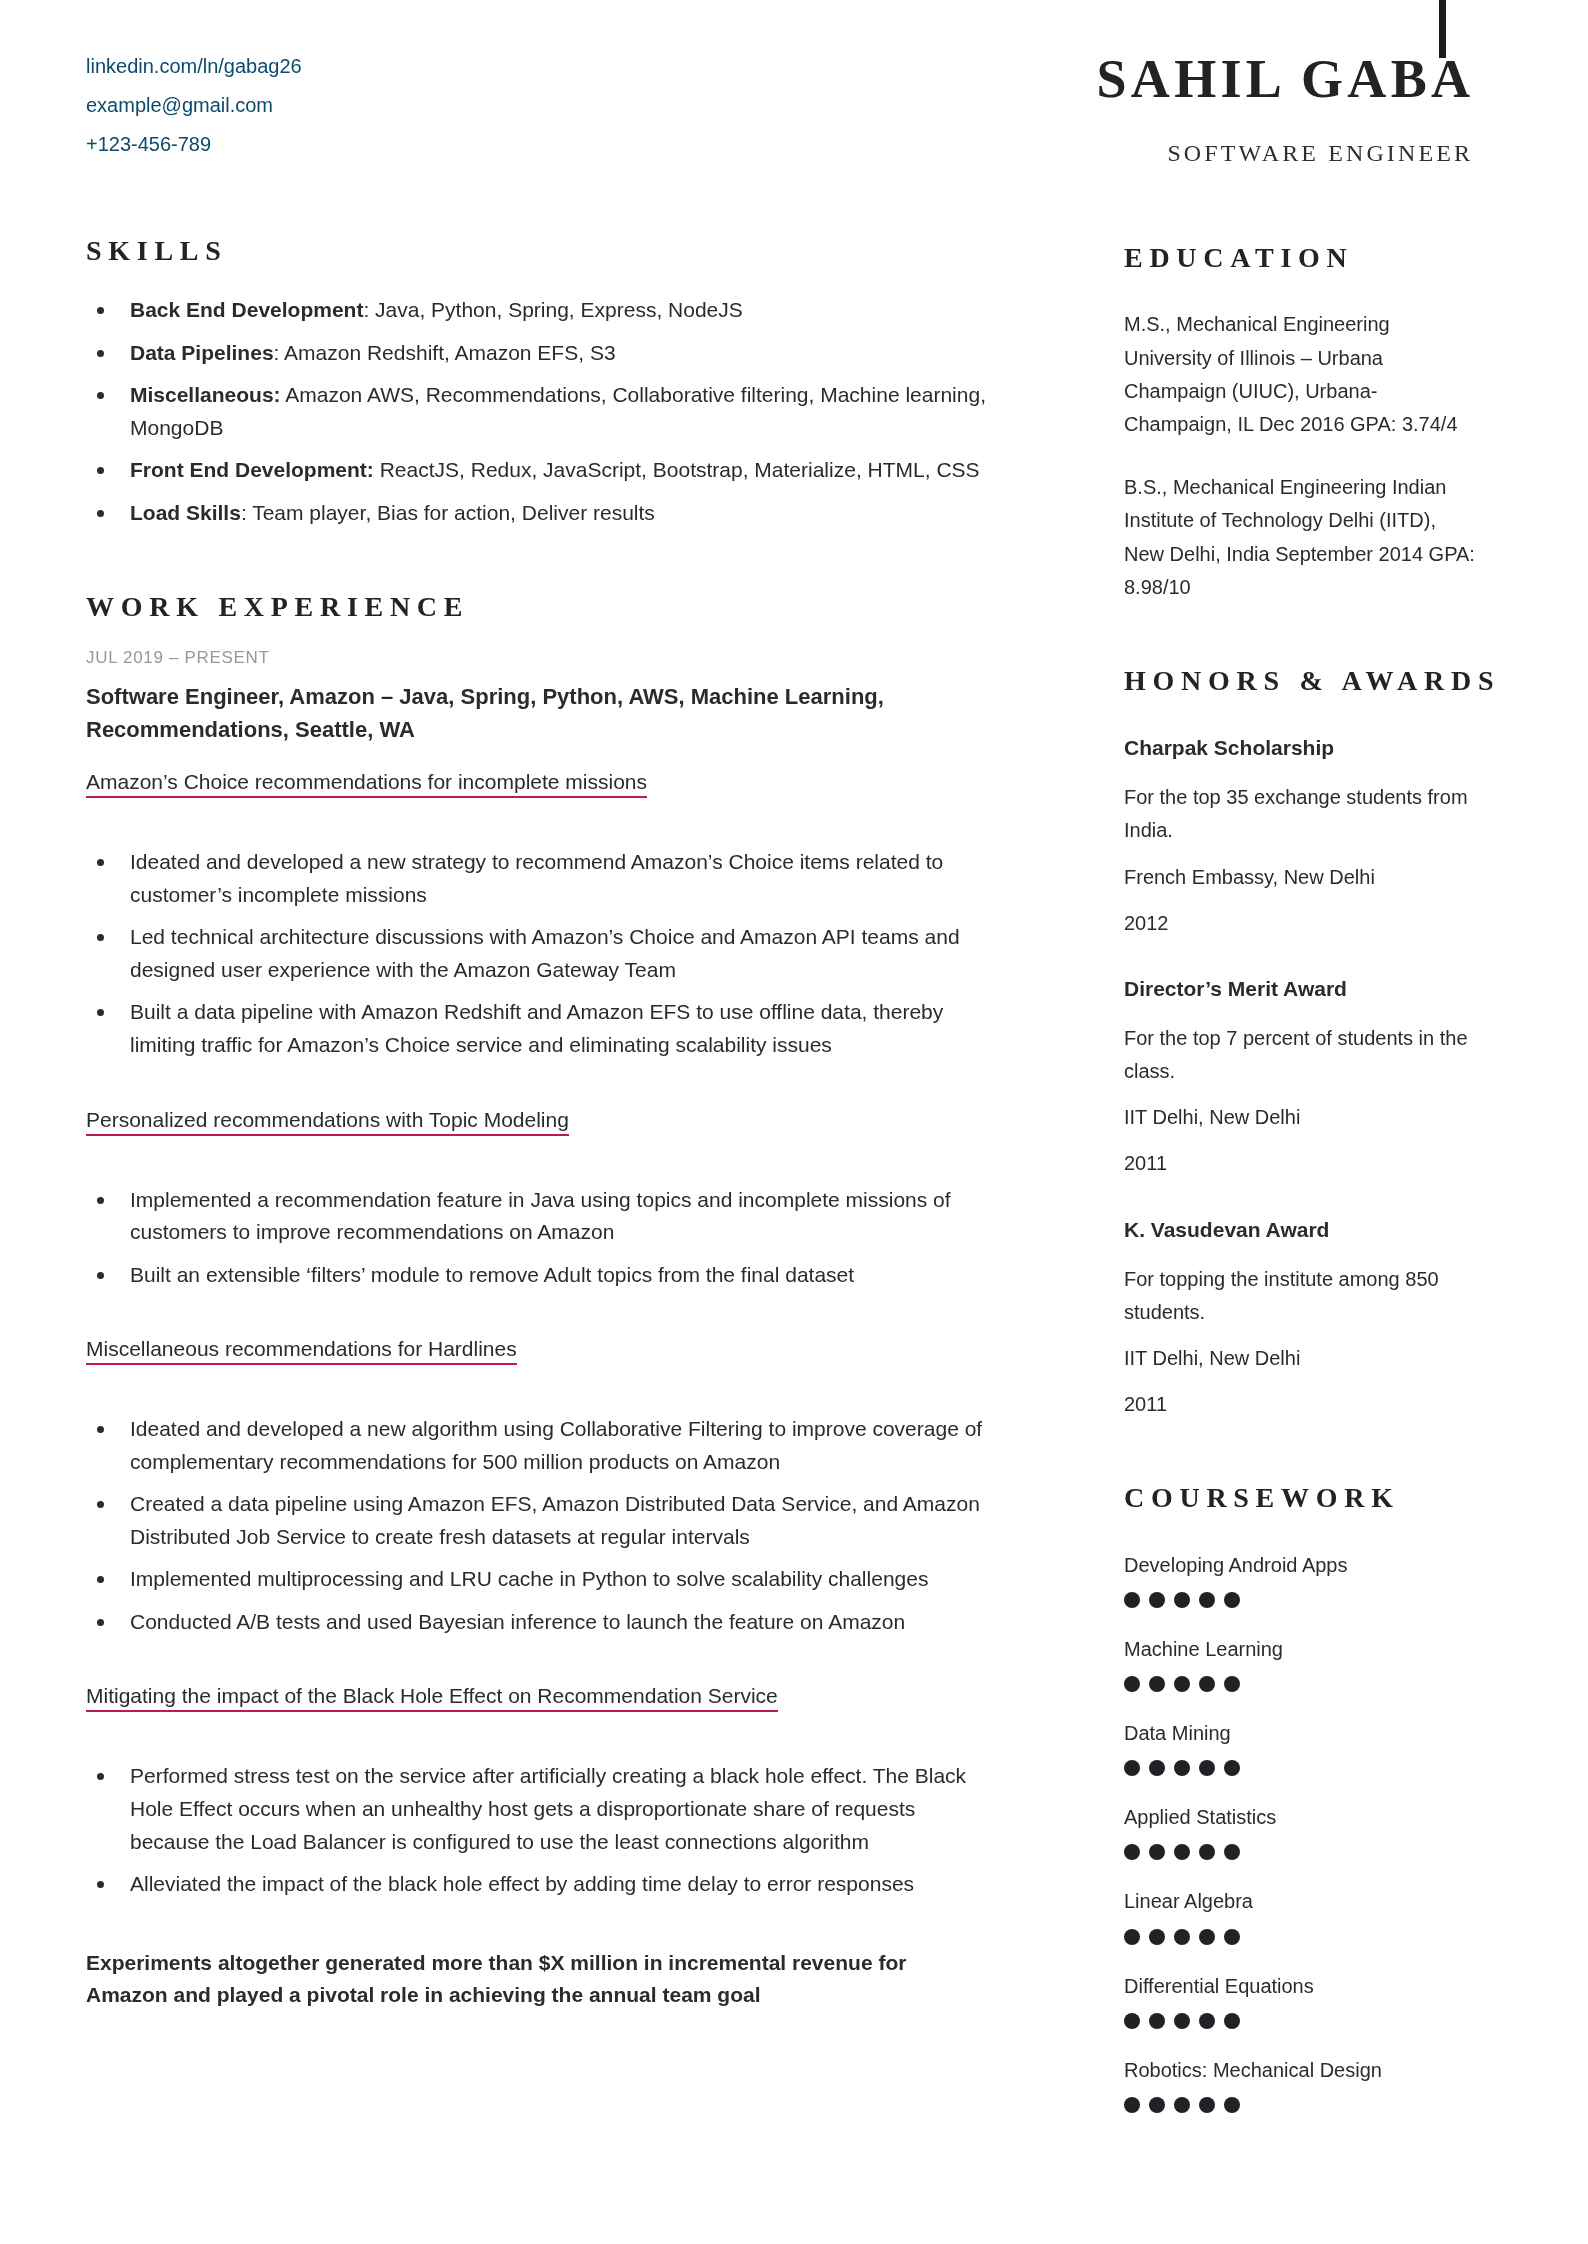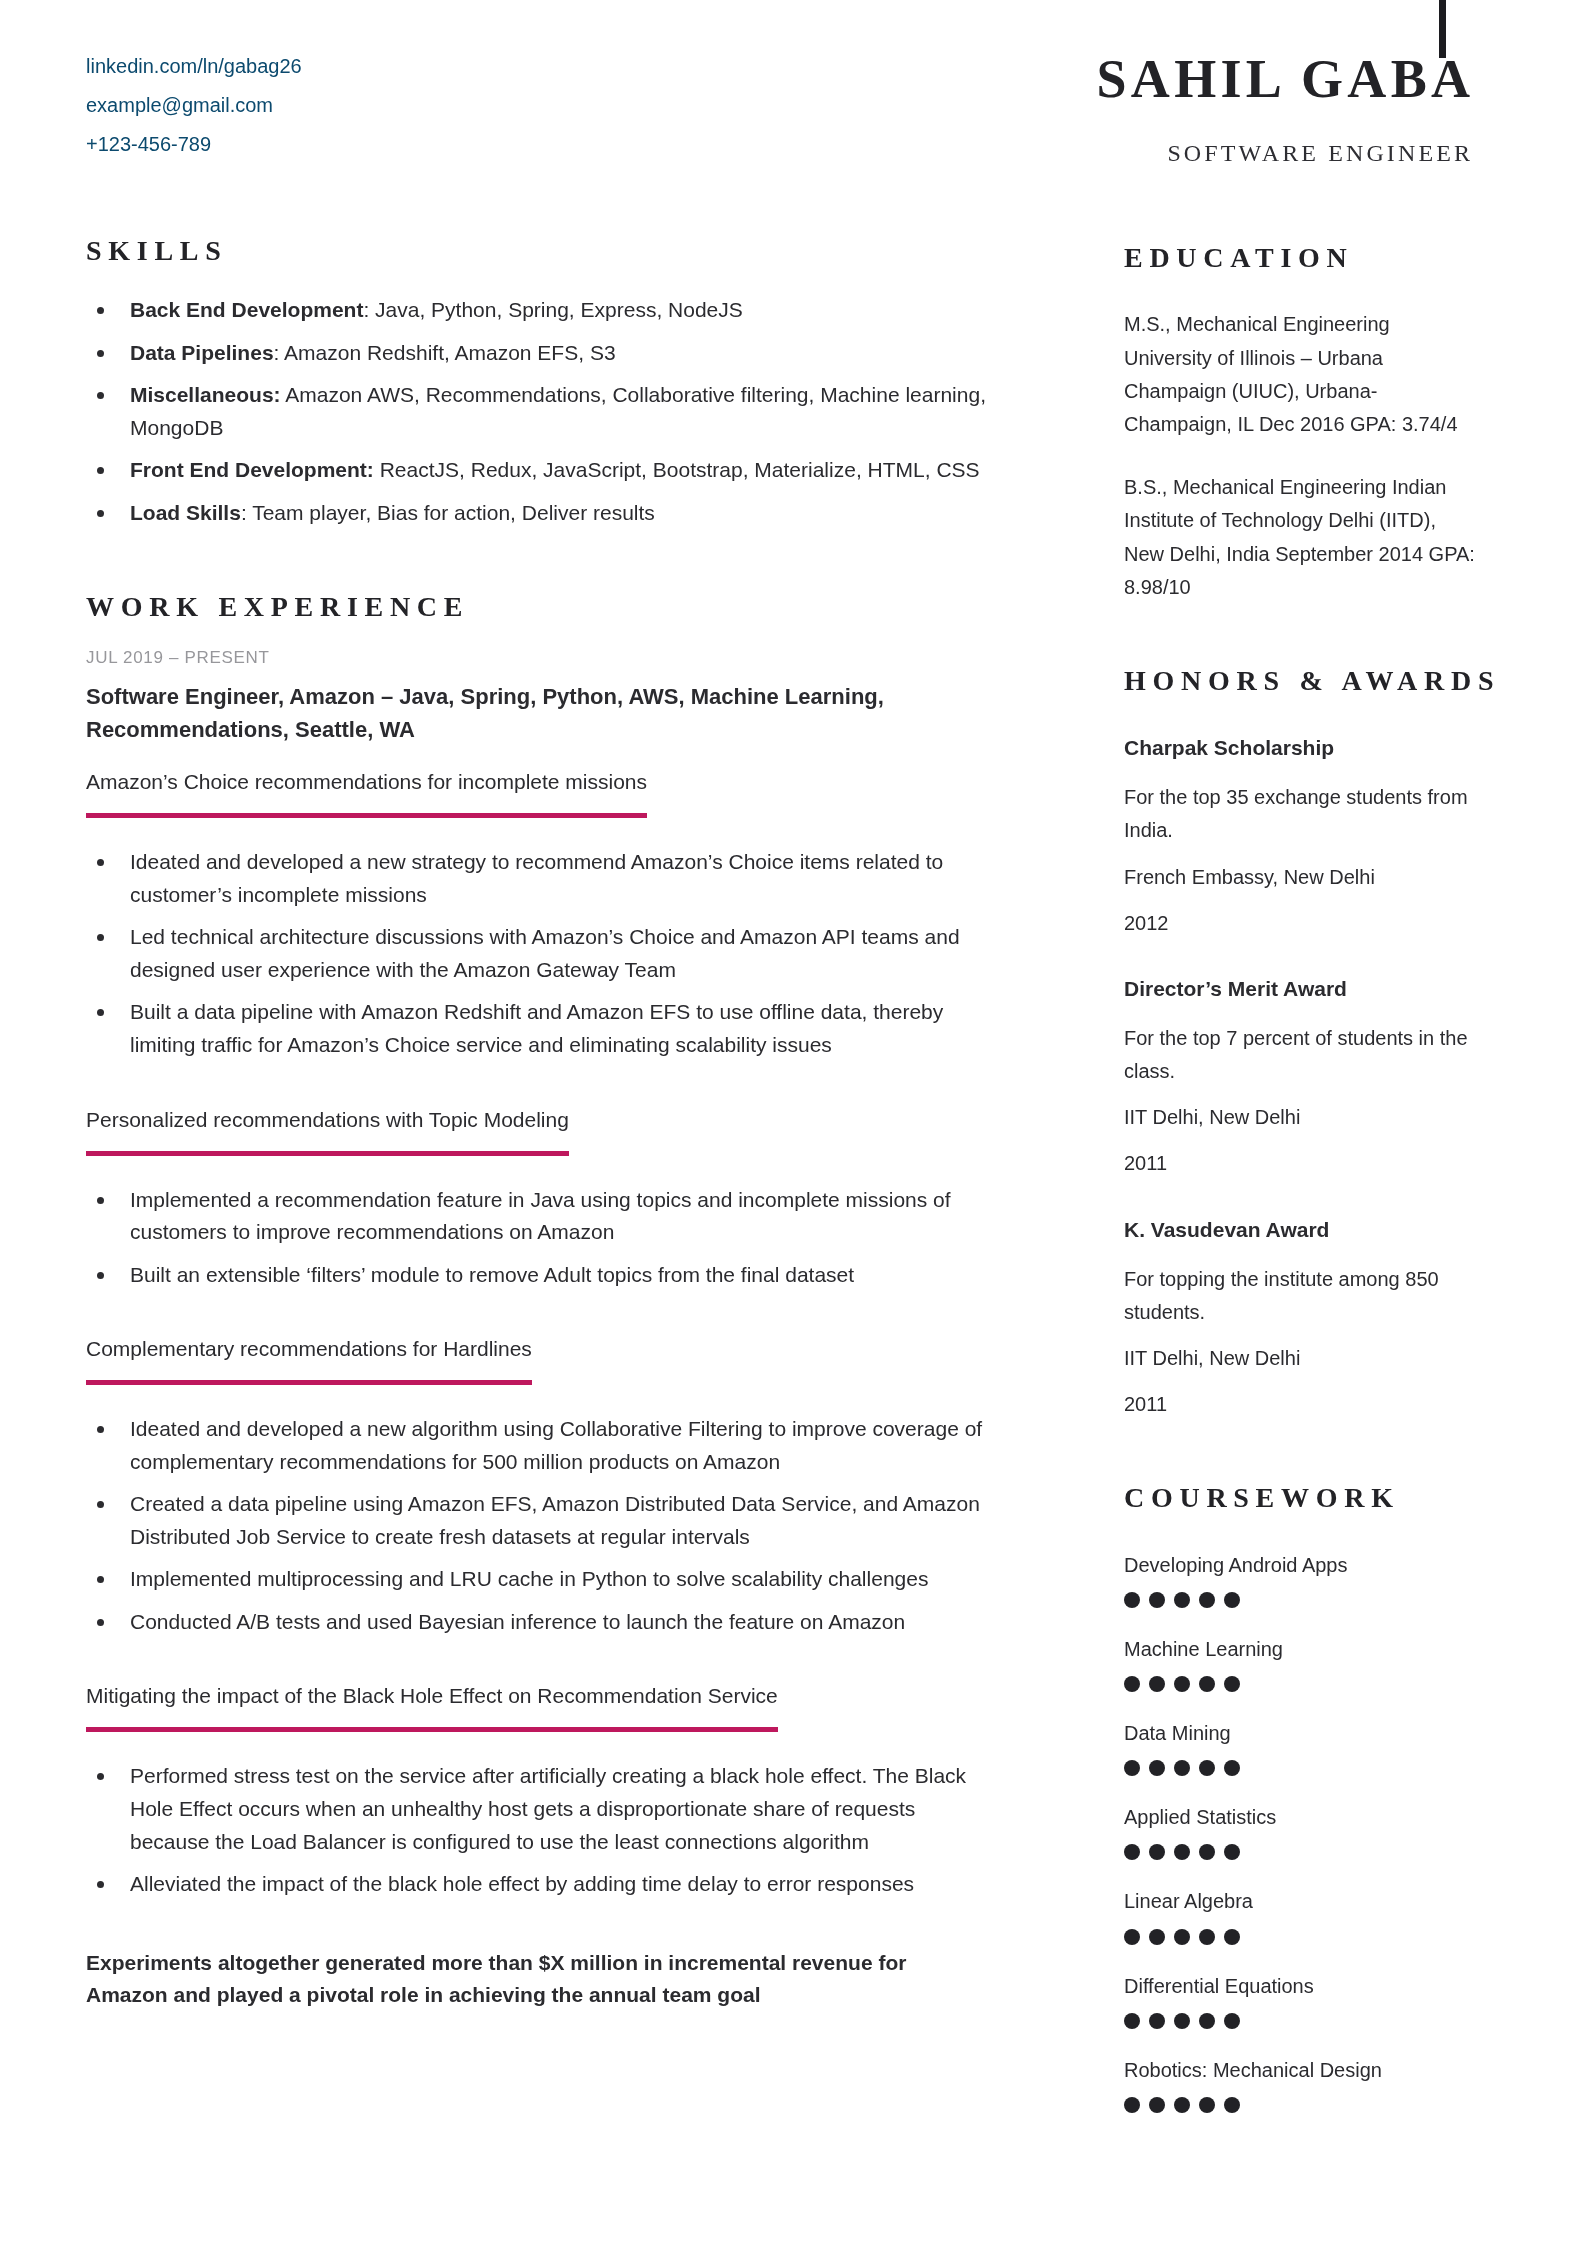--- a/index.html
+++ b/index.html
@@ -101,22 +101,22 @@
     margin: 0 0 24px 0;
     max-width: 980px;
   }
   .project { margin-bottom: 46px; }
   .project-title {
     font-size: 21px;
     font-weight: 400;
     margin: 0 0 52px 0;
   }
   .project-title .u {
-    border-bottom: 5px solid #be185d;
-    padding-bottom: 20px;
+    border-bottom: 2px solid #be185d;
+    padding-bottom: 3px;
   }
   .work-summary {
     font-size: 21px;
     font-weight: 700;
     line-height: 1.55;
     max-width: 880px;
     margin-top: 38px;
   }
   
   .col-right { font-size: 20px; line-height: 1.66; }
@@ -213,21 +213,21 @@
                   <span class="dot-bullet"></span>
                   <span class="txt">Implemented a recommendation feature in Java using topics and incomplete missions of customers to improve recommendations on Amazon</span>
                 </li>
                 <li>
                   <span class="dot-bullet"></span>
                   <span class="txt">Built an extensible ‘filters’ module to remove Adult topics from the final dataset</span>
                 </li>
               </ul>
             </div>
             <div class="project">
-              <h4 class="project-title"><span class="u">Complementary recommendations for Hardlines</span></h4>
+              <h4 class="project-title"><span class="u">Miscellaneous recommendations for Hardlines</span></h4>
               <ul class="blist">
                 <li>
                   <span class="dot-bullet"></span>
                   <span class="txt">Ideated and developed a new algorithm using Collaborative Filtering to improve coverage of complementary recommendations for 500 million products on Amazon</span>
                 </li>
                 <li>
                   <span class="dot-bullet"></span>
                   <span class="txt">Created a data pipeline using Amazon EFS, Amazon Distributed Data Service, and Amazon Distributed Job Service to create fresh datasets at regular intervals</span>
                 </li>
                 <li>

